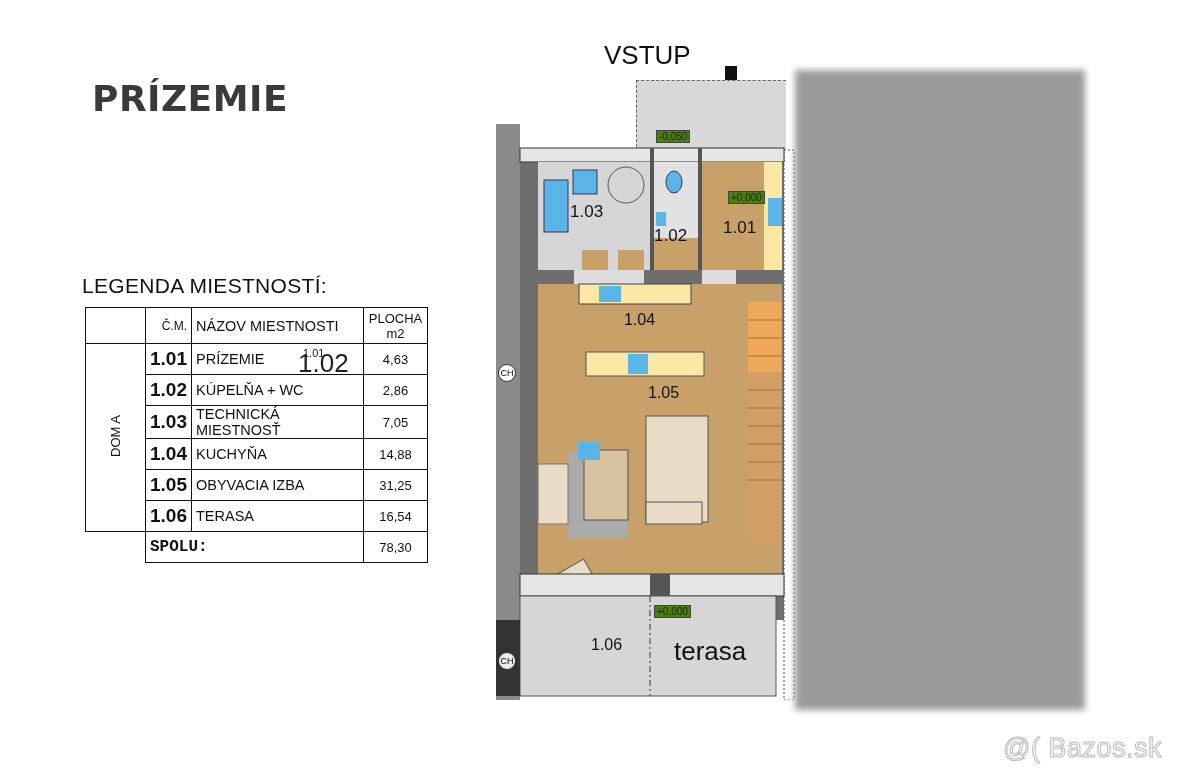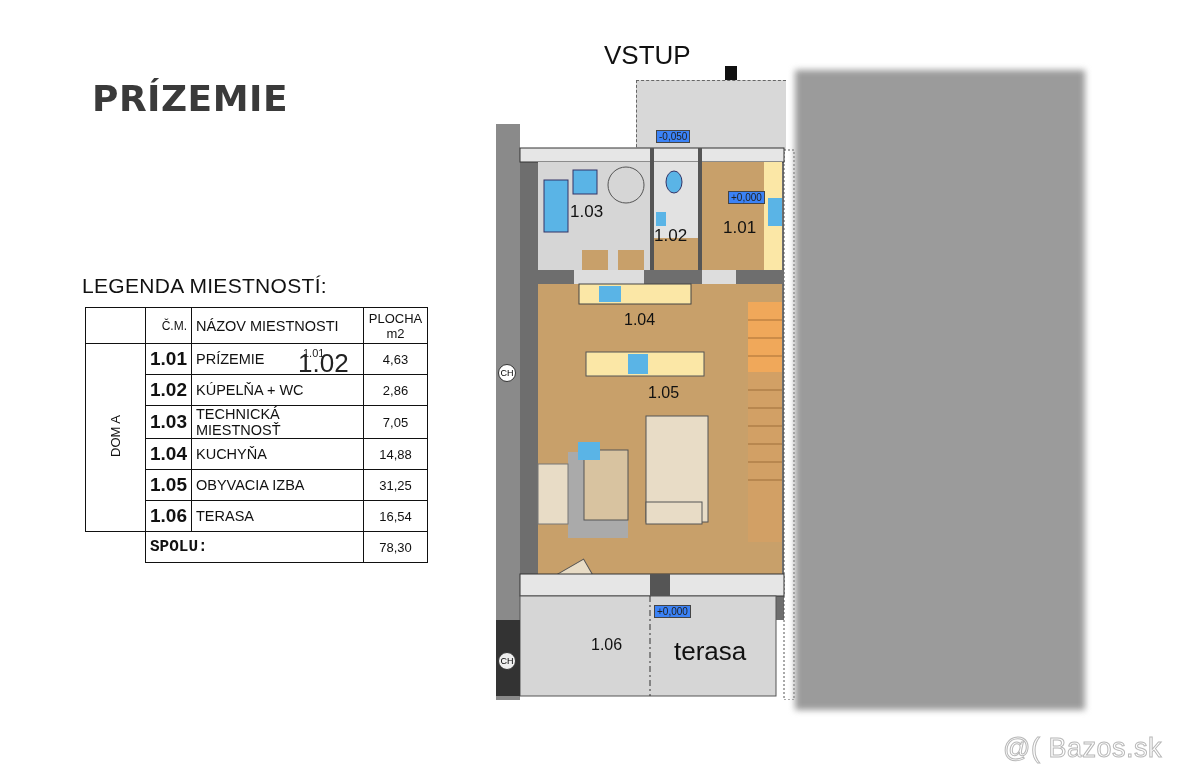--- a/index.html
+++ b/index.html
@@ -16,21 +16,21 @@
   .col-cm { width:45px; font-weight:bold; font-size:19px !important; text-align:right; }
   .col-name { width:172px; font-size:14.5px !important; transform-origin:left; }
   .col-area { width:64px; text-align:center; font-size:13px !important; }
   .hdr .col-cm { font-size:12px !important; font-weight:normal; }
   .dom-v { writing-mode:vertical-rl; transform:rotate(180deg); font-size:13px; display:inline-block; }
   .overlay-num { left:298px; top:348px; font-size:26px; color:#222; }
   .overlay-small { left:303px; top:347px; font-size:11px; color:#222; }
   .entry { left:636px; top:80px; width:150px; height:72px; background:#d8d8d8; border-top:1px dashed #666; border-left:1px dashed #666; }
   .vstup { left:604px; top:40px; font-size:26px; color:#111; }
   .lbl { position:absolute; font-size:16px; color:#111; }
-  .lvl { position:absolute; font-size:10px; border:1px solid #444; background:#3b82f6; padding:0 2px; color:#222; }
+  .lvl { position:absolute; font-size:10px; border:1px solid #444; background:#4d7c0f; padding:0 2px; color:#222; }
   .blur { left:795px; top:70px; width:290px; height:640px; background:#9b9b9b; filter:blur(3px); }
   .watermark { left:535px; top:330px; font-size:74px; font-weight:bold; color:rgba(255,255,255,0.55); line-height:68px; }
   .bazos { left:1003px; top:733px; font-size:27px; color:#fff; -webkit-text-stroke:1px #b8b8b8; letter-spacing:0.5px; }
 </style>
 </head>
 <body>
 
 <div class="abs title">PRÍZEMIE</div>
 <div class="abs legend-title">LEGENDA MIESTNOSTÍ:</div>
 

